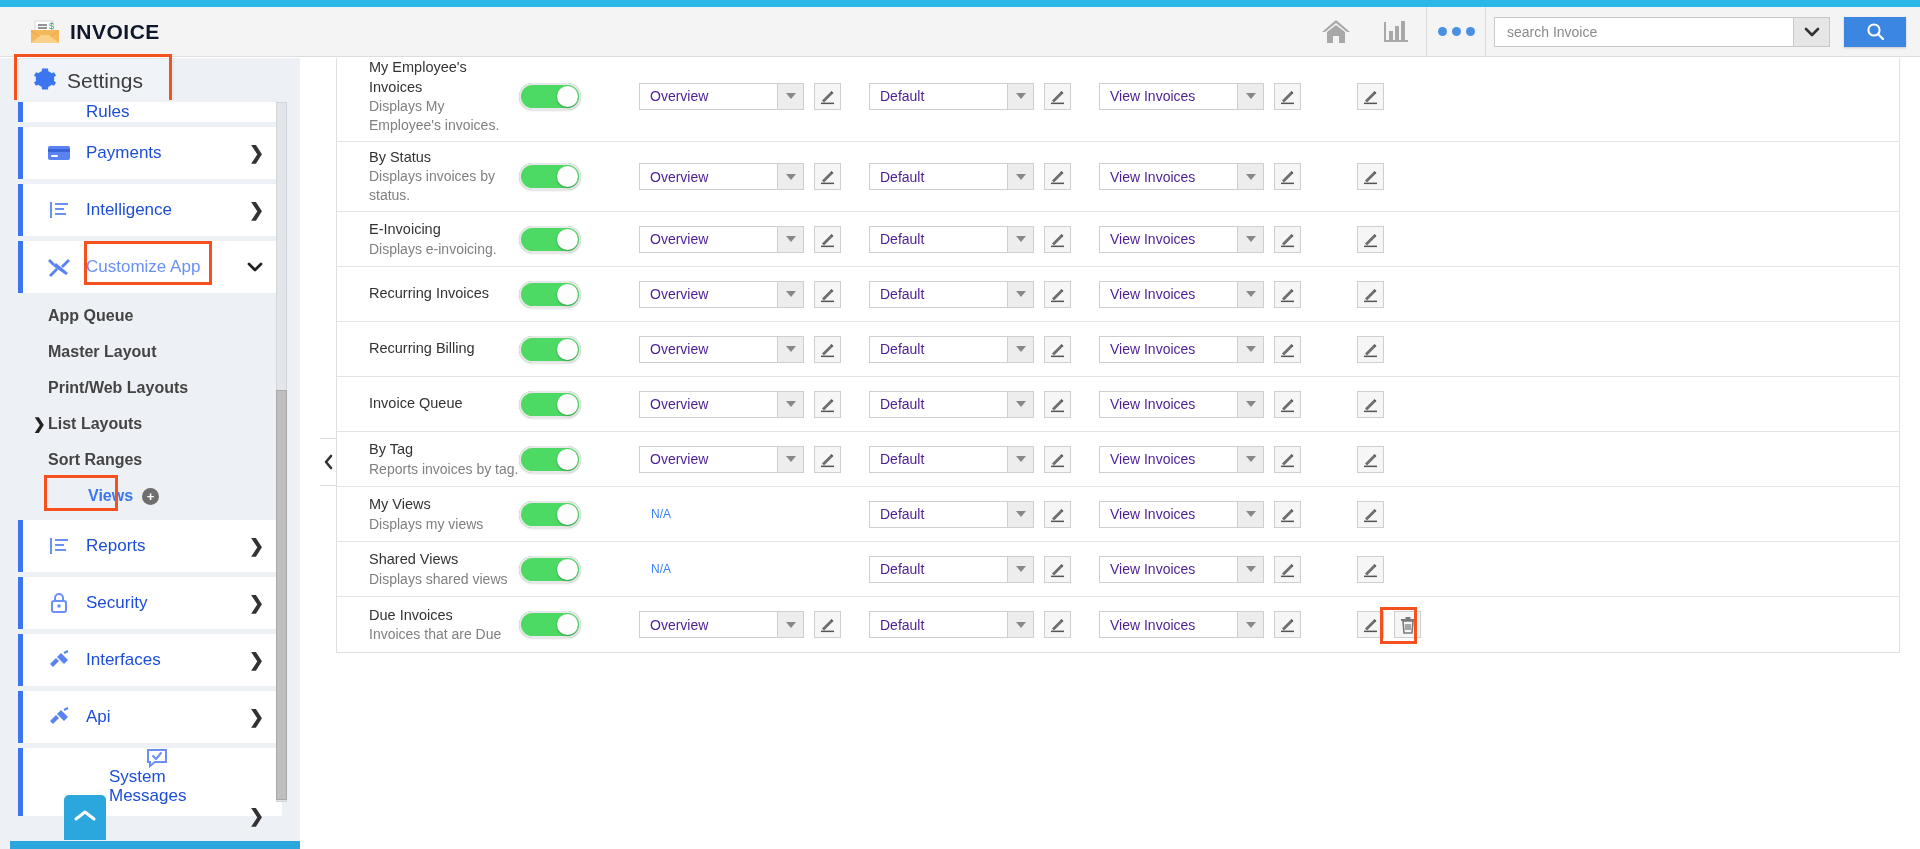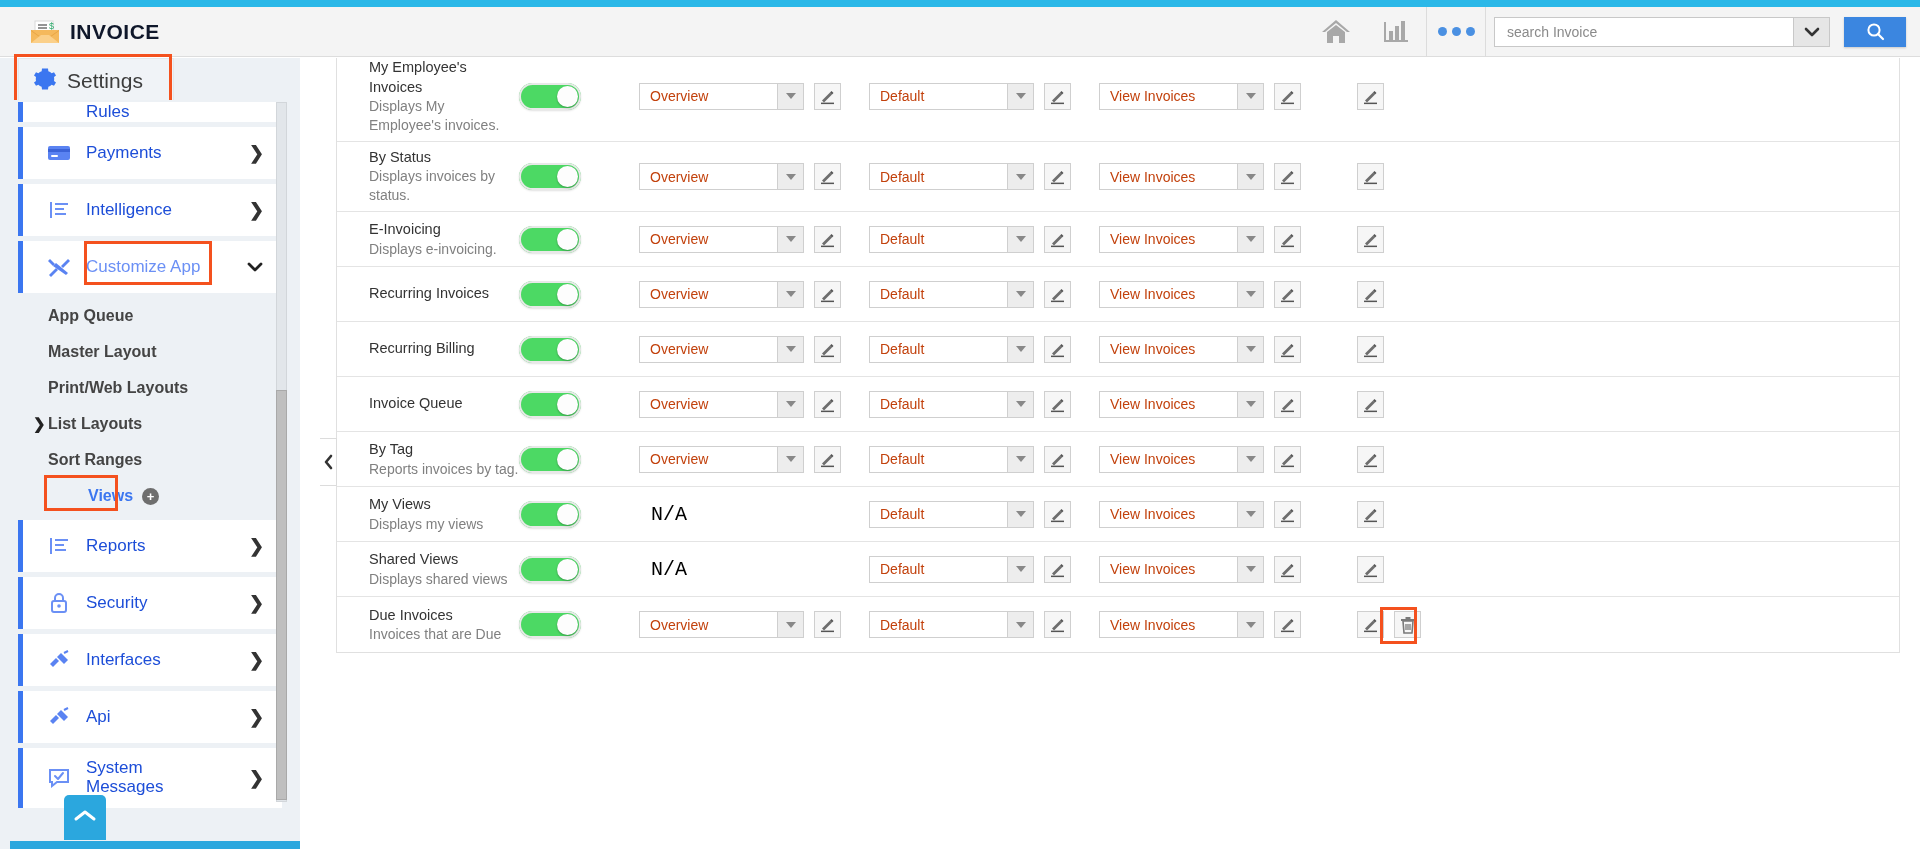--- a/index.html
+++ b/index.html
@@ -229,30 +229,30 @@
     cursor: pointer;
   }
   .toggle .knob {
     position: absolute; right: 3px; top: 3px;
     width: 21px; height: 21px; border-radius: 50%;
     background: #fdfdfd; box-shadow: 0 1px 2px rgba(0,0,0,0.3);
   }
 
   .cell-sel { width: 230px; display: flex; align-items: center; }
   .cell-sel.na {
-    font-size: 20px; color: #000000; padding-left: 12px; font-family: Liberation Mono, monospace;
+    font-size: 12px; color: #3b82f6; padding-left: 12px;
   }
   .selectbox {
     display: flex; align-items: stretch;
     height: 27px; border: 1px solid #CFCFCF; background: #fff;
     width: 165px;
   }
   .selectbox .sel-text {
     flex: 1; display: flex; align-items: center;
-    padding-left: 10px; font-size: 14px; color: #c2410c;
+    padding-left: 10px; font-size: 14px; color: #4c1d95;
     white-space: nowrap; overflow: hidden;
   }
   .selectbox .sel-caret {
     width: 26px; background: #EDEDED; border-left: 1px solid #CFCFCF;
     display: flex; align-items: center; justify-content: center;
     cursor: pointer;
   }
   .caret-tri {
     width: 0; height: 0;
     border-left: 5px solid transparent;
@@ -482,21 +482,21 @@
         <svg width="24" height="20" viewBox="0 0 24 20">
           <path d="M14 3 L21 10 L17 14 L10 7 Z" fill="#5A83F2"></path>
           <path d="M9 8 L3 14 L6 17 L12 11 Z" fill="#5A83F2"></path>
           <line x1="17" y1="3" x2="21" y2="1" stroke="#5A83F2" stroke-width="2"></line>
         </svg>
       </span>
       <span class="menu-label">Api</span>
       <span class="menu-chev">❯</span>
     </div>
 
-    <div class="menu-item" style="height:60px;">
+    <div class="menu-item" style="height:68px;flex-direction:column;">
       <span class="menu-icon">
         <svg width="22" height="20" viewBox="0 0 22 20">
           <path d="M2 2 H20 V14 H9 L4 18 V14 H2 Z" stroke="#6B90F5" stroke-width="2" fill="none"></path>
           <path d="M7 8 L10 11 L15 5" stroke="#6B90F5" stroke-width="2" fill="none" stroke-linecap="round" stroke-linejoin="round"></path>
         </svg>
       </span>
       <span class="menu-label two-line" style="max-width:110px;">System Messages</span>
       <span class="menu-chev">❯</span>
     </div>
   </div>

